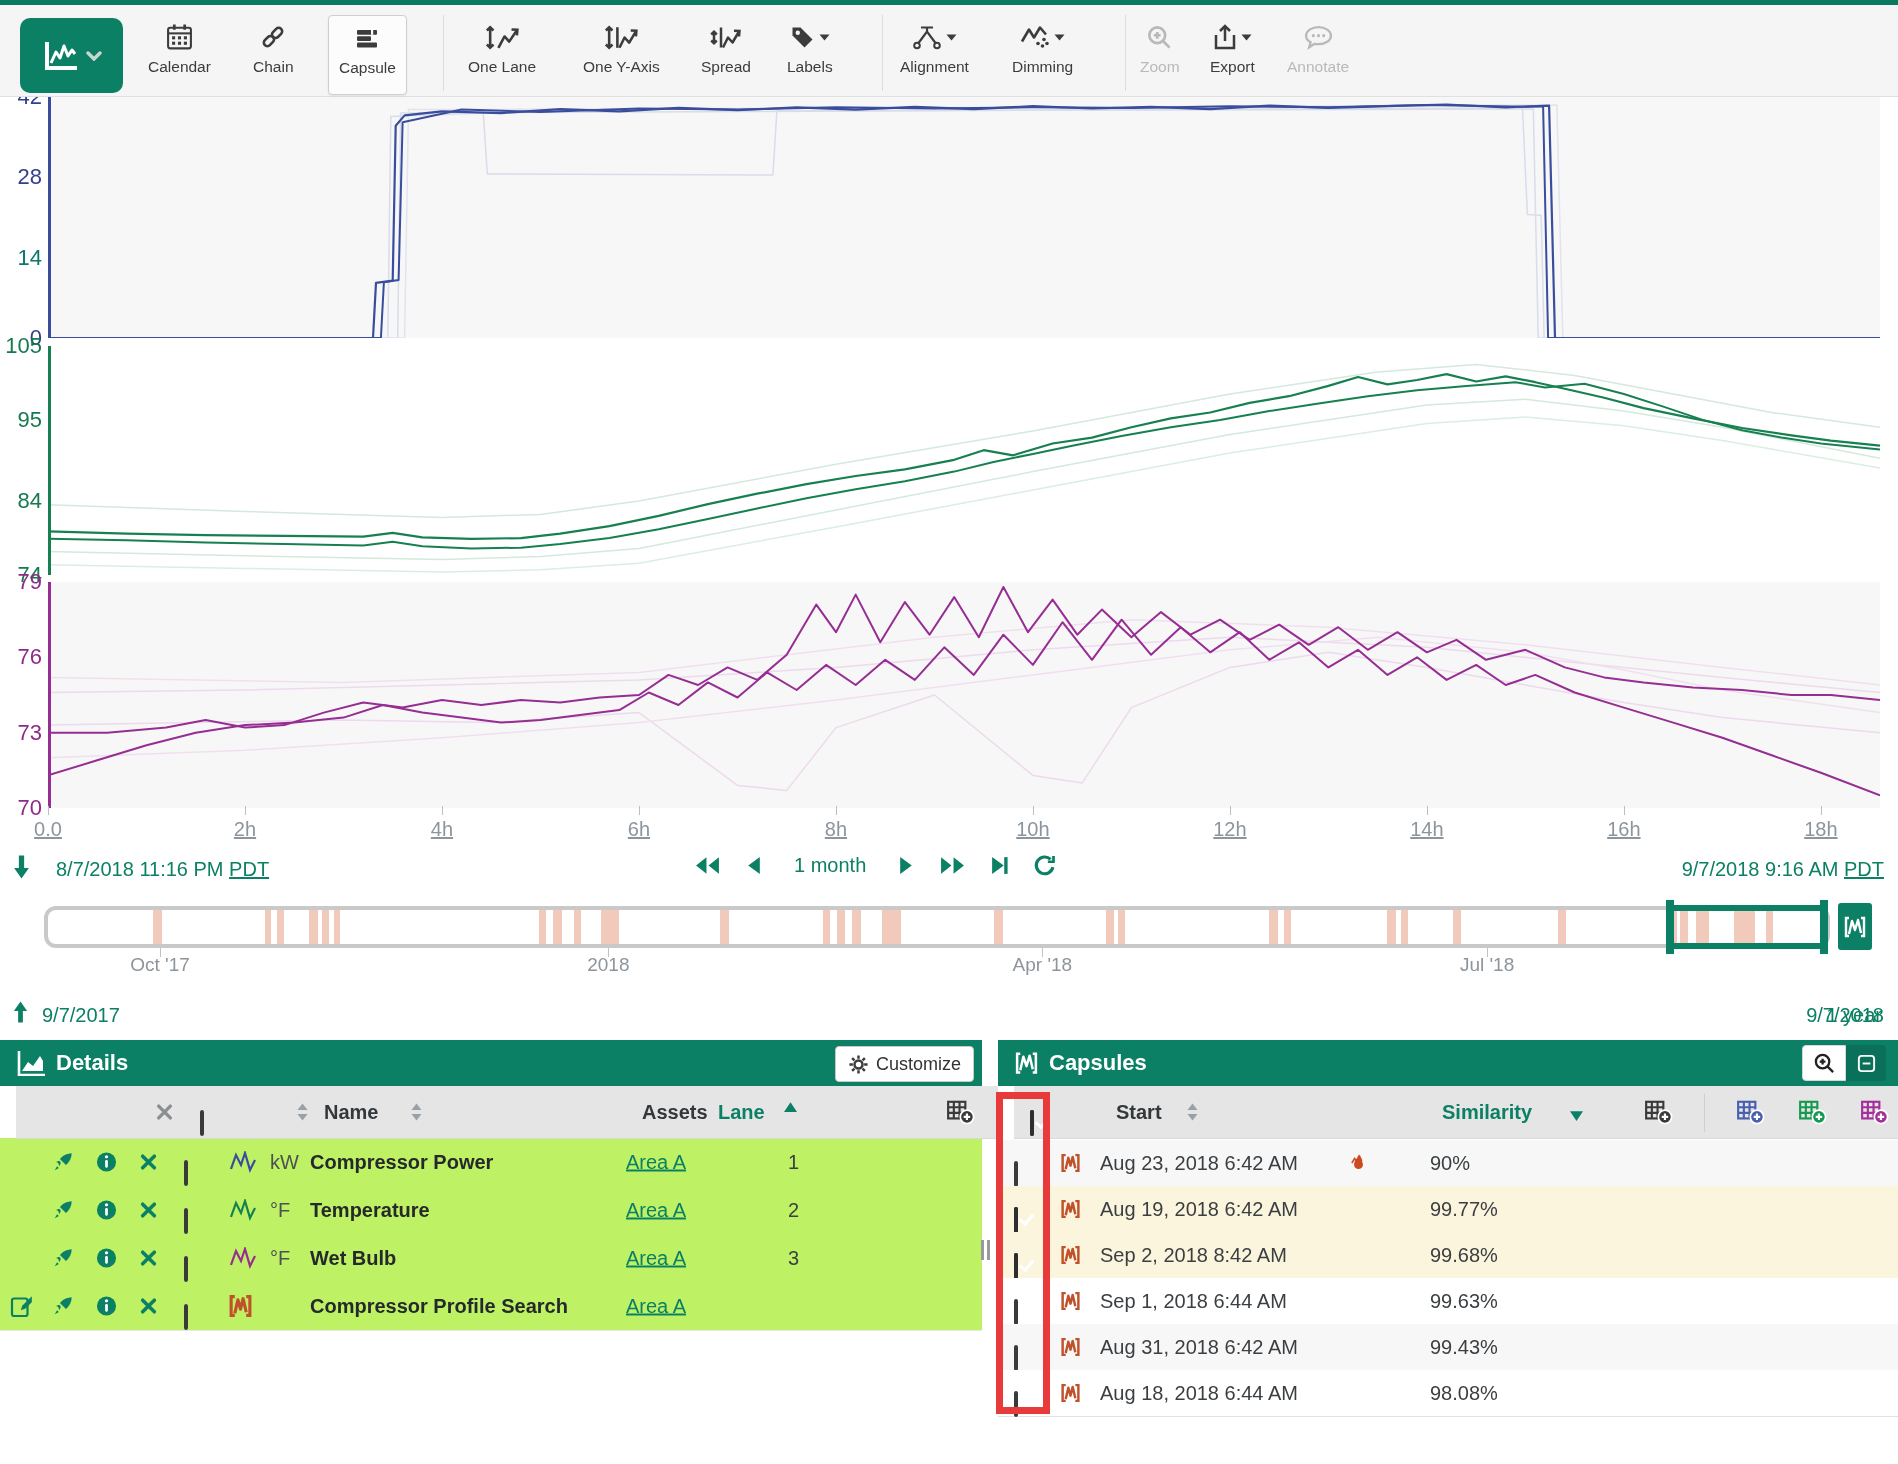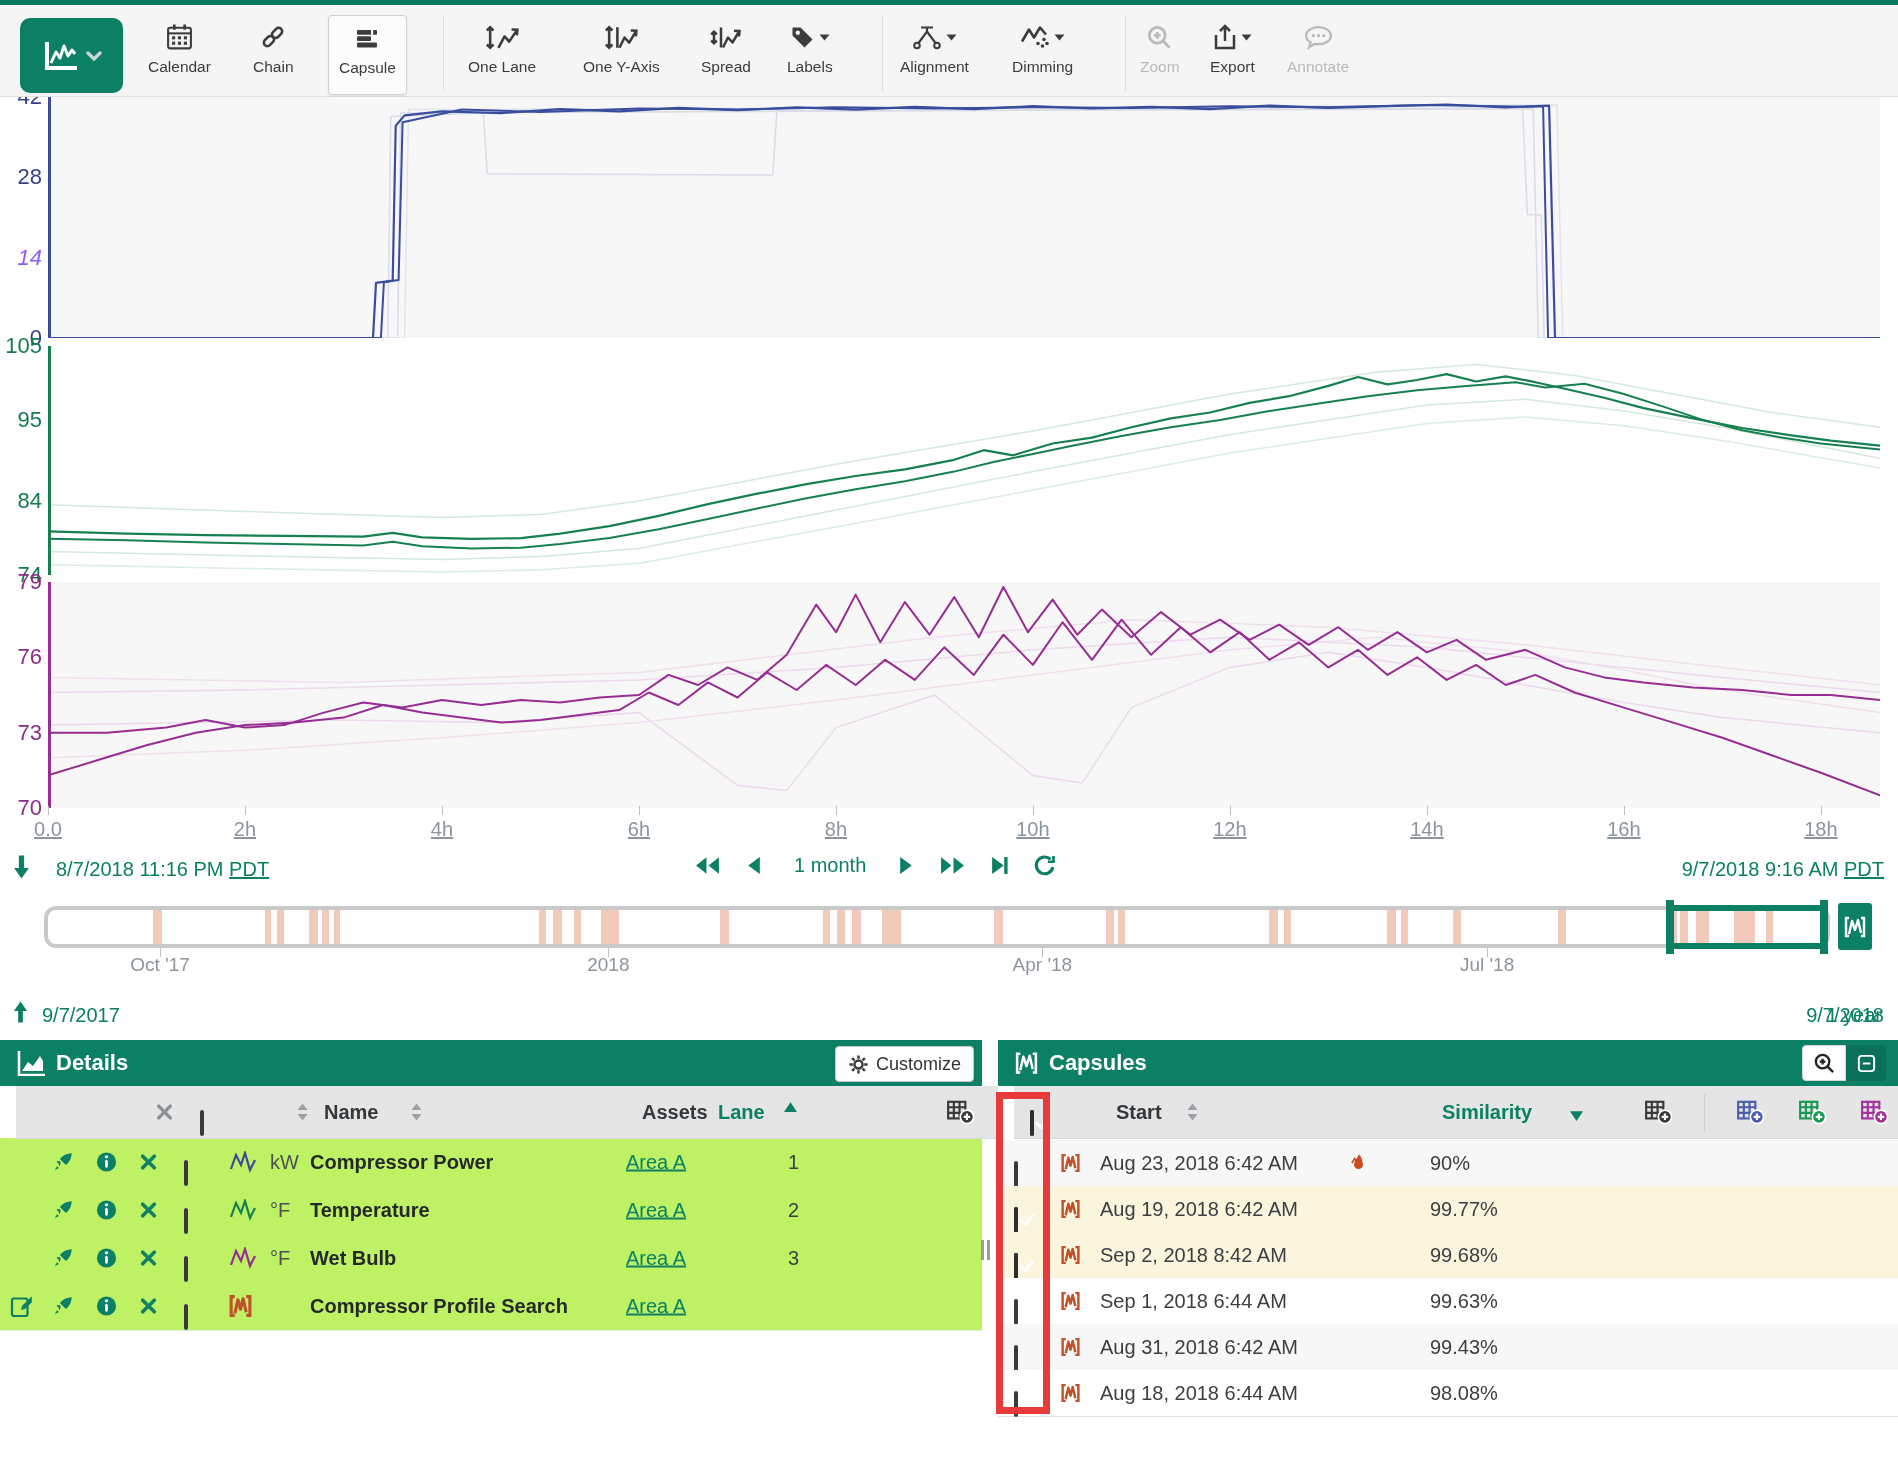--- a/index.html
+++ b/index.html
@@ -774,21 +774,21 @@
         </svg>
       </span>
     <span class="cell" style="left:102px">Aug 18, 2018 6:44 AM</span>
     
     <span class="cell" style="left:432px">98.08%</span>
   </div>
 
   <div class="red-box"></div>
 <span class="ytick" style="color: rgb(51, 64, 140); top: 84px;">42</span>
     <span class="ytick" style="color: rgb(51, 64, 140); top: 164.333px;">28</span>
-    <span class="ytick" style="color: #8b5cf6; top: 244.667px; font-style: italic;">14</span>
+    <span class="ytick" style="color: #0f766e; top: 244.667px;">14</span>
     <span class="ytick" style="color: rgb(51, 64, 140); top: 325px;">0</span>
     <span class="ytick" style="color: rgb(23, 121, 79); top: 333px;">105</span>
     <span class="ytick" style="color: rgb(23, 121, 79); top: 406.871px;">95</span>
     <span class="ytick" style="color: rgb(23, 121, 79); top: 488.129px;">84</span>
     <span class="ytick" style="color: rgb(23, 121, 79); top: 562px;">74</span>
     <span class="ytick" style="color: rgb(142, 42, 138); top: 569px;">79</span>
     <span class="ytick" style="color: rgb(142, 42, 138); top: 644.333px;">76</span>
     <span class="ytick" style="color: rgb(142, 42, 138); top: 719.667px;">73</span>
     <span class="ytick" style="color: rgb(142, 42, 138); top: 795px;">70</span>
     <div class="xtickmark" style="left: 48px;"></div>

